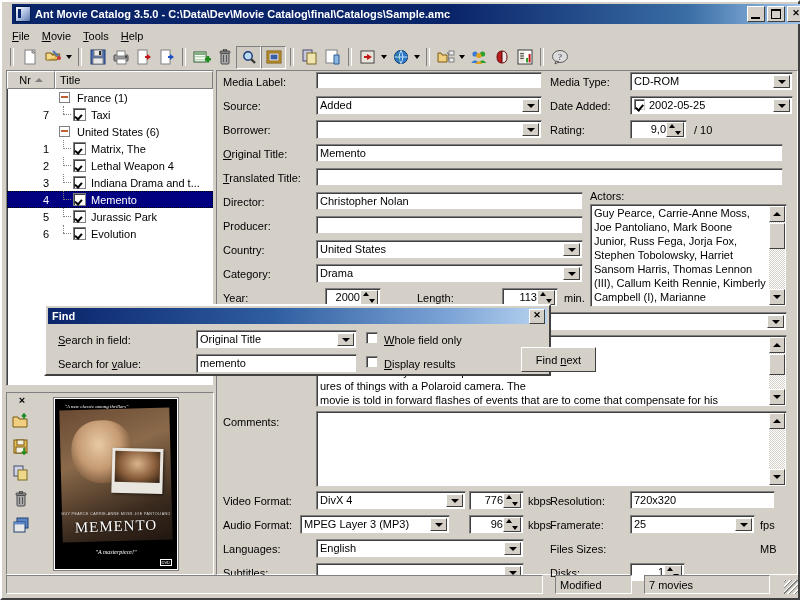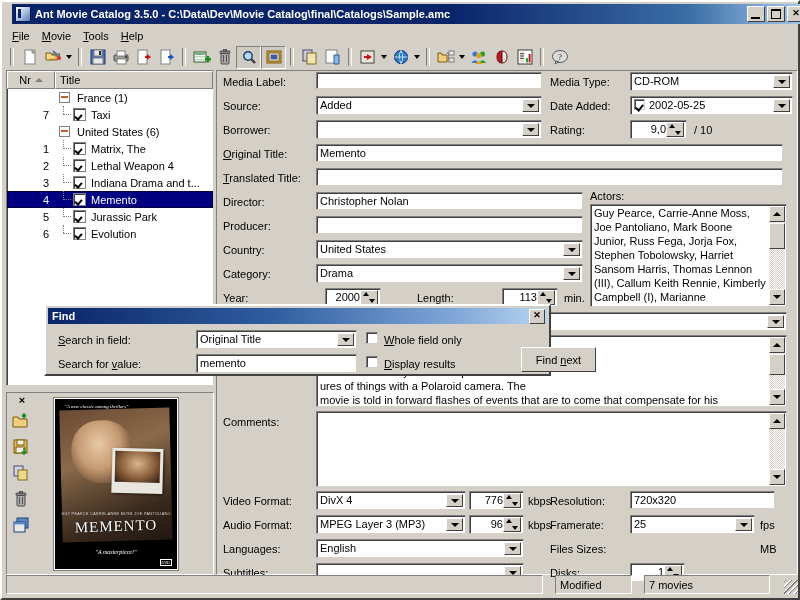--- a/index.html
+++ b/index.html
@@ -683,21 +683,21 @@
     </div>
     <div class="spin" style="left:252px;top:420px;width:55px;height:19px">
       <div class="val">776</div>
       <div class="sb">
           <i class="up"></i>
           <i class="dn"></i>
         </div>
     </div>
     <div class="lab" style="left:311px;top:424px">kbps</div>
 
-    <div class="combo" style="left:99px;top:444px;width:150px;height:19px">
+    <div class="combo" style="left:83px;top:444px;width:150px;height:19px">
       <div class="val">MPEG Layer 3 (MP3)</div>
       <div class="cbtn">
           <b></b>
         </div>
     </div>
     <div class="spin" style="left:252px;top:444px;width:55px;height:19px">
       <div class="val">96</div>
       <div class="sb">
           <i class="up"></i>
           <i class="dn"></i>

